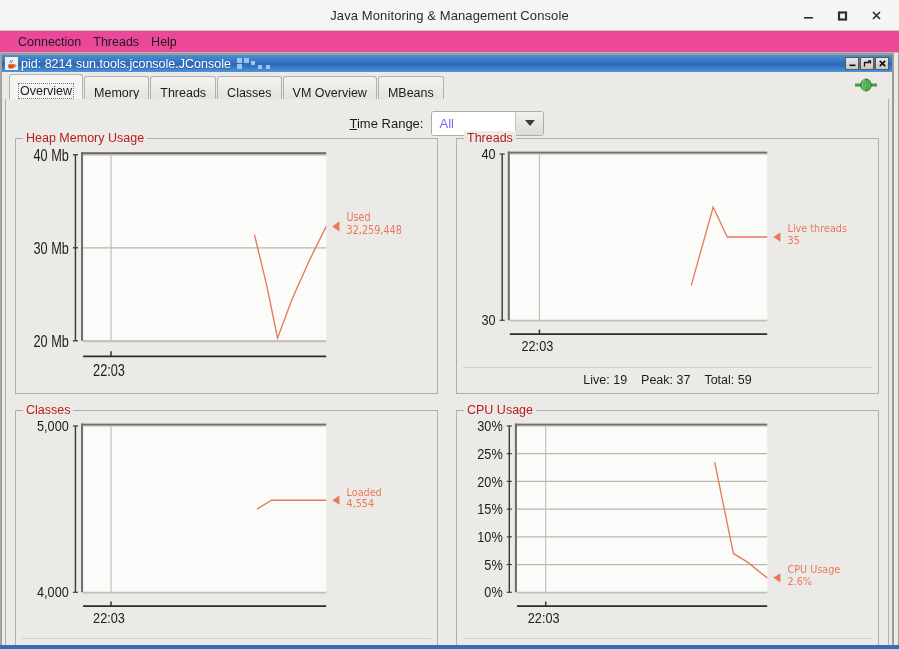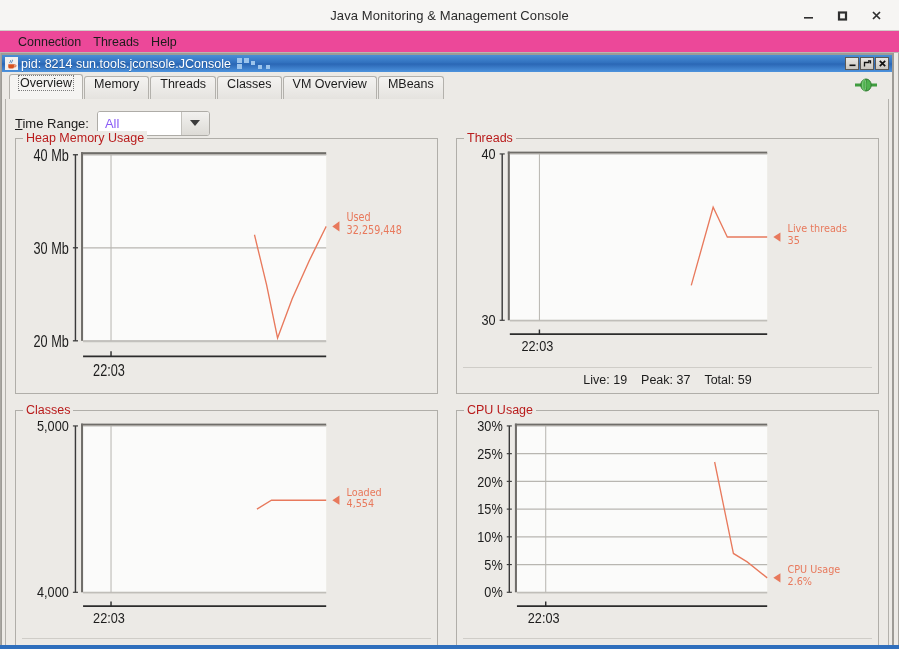--- a/index.html
+++ b/index.html
@@ -155,21 +155,21 @@
     display: flex;
     align-items: flex-end;
     padding: 3px 0 0 7px;
     height: 27px;
     box-sizing: border-box;
   }
   .tab {
     height: 24px;
     padding: 0 9px;
     margin-right: 1px;
-    display: flex; align-items: flex-start;
+    display: flex; align-items: flex-end;
     font-size: 12.5px;
     color: #1c1c1c;
     background: linear-gradient(to bottom, #f4f3f1, #e4e2de);
     border: 1px solid #b3b1ac;
     border-bottom: none;
     border-radius: 3px 3px 0 0;
     cursor: default;
     white-space: nowrap;
     box-sizing: border-box;
     position: relative;
@@ -204,21 +204,21 @@
     position: relative;
     display: flex;
     flex-direction: column;
     padding: 9px 9px 0 9px;
   }
 
   
   .timerange-bar {
     display: flex;
     align-items: center;
-    justify-content: flex-start;
+    justify-content: center;
     height: 30px;
     flex: 0 0 auto;
     gap: 8px;
   }
   .timerange-label {
     font-size: 13px;
     color: #1c1c1c;
   }
   .timerange-label u { text-decoration: underline; }
   .combo {

